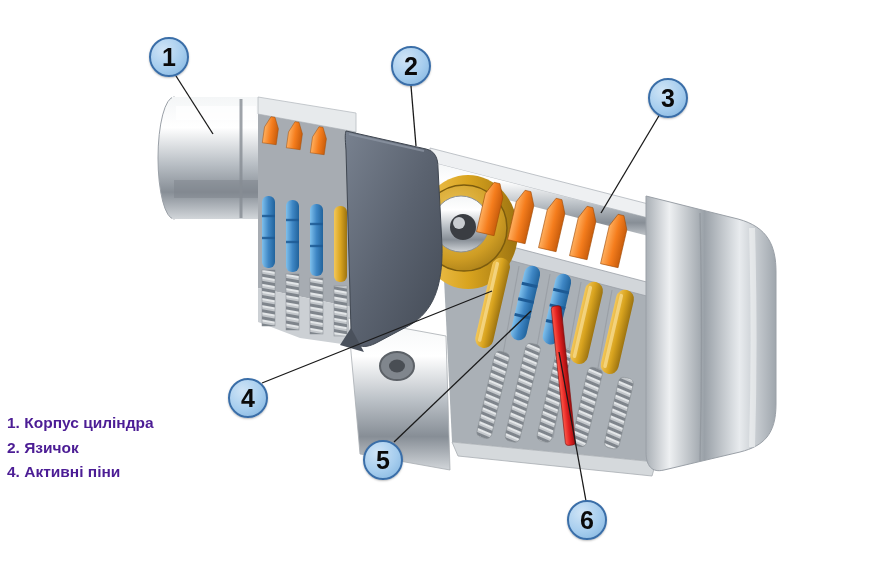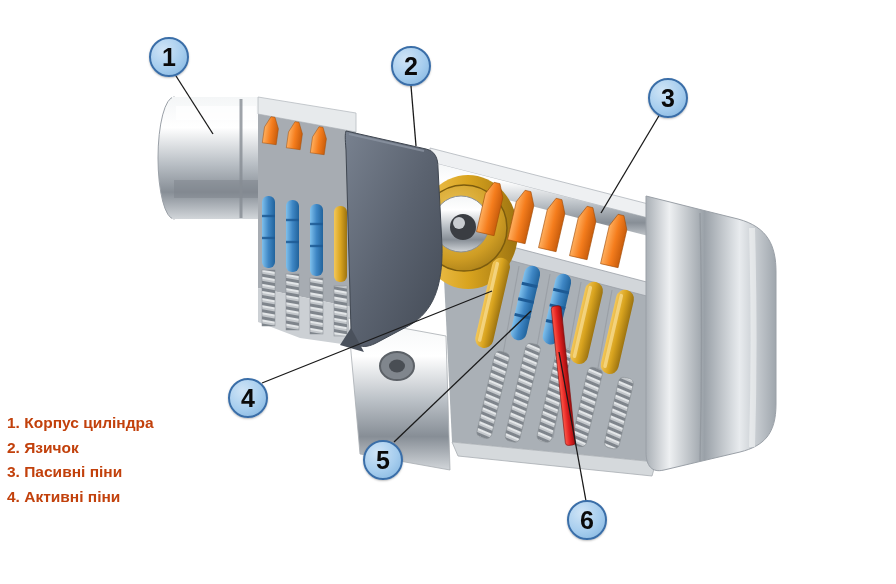--- a/index.html
+++ b/index.html
@@ -18,21 +18,21 @@
     z-index:3;
   }
   .c1{left:149px;top:37px}
   .c2{left:391px;top:46px}
   .c3{left:648px;top:78px}
   .c4{left:228px;top:378px}
   .c5{left:363px;top:440px}
   .c6{left:567px;top:500px}
   .legend{
     position:absolute;left:7px;top:411px;z-index:2;
-    font-size:15.5px;font-weight:bold;color:#c2410c;line-height:24.6px;white-space:nowrap;
+    font-size:15.5px;font-weight:bold;color:#4c1d95;line-height:24.6px;white-space:nowrap;
   }
 </style>
 </head>
 <body>
 
 <div class="stage">
 
   <svg width="896" height="584" viewBox="0 0 896 584">
     <defs>
       <linearGradient id="gChromeV" x1="0" y1="0" x2="0" y2="1">
@@ -239,17 +239,16 @@
   <div class="callout c1">1</div>
   <div class="callout c2">2</div>
   <div class="callout c3">3</div>
   <div class="callout c4">4</div>
   <div class="callout c5">5</div>
   <div class="callout c6">6</div>
 
   <div class="legend">
     <div>1. Корпус циліндра</div>
     <div>2. Язичок</div>
-    <div>3. Пасивні піни</div>
     <div>4. Активні піни</div>
   </div>
 
 </div>
 
 </body></html>

